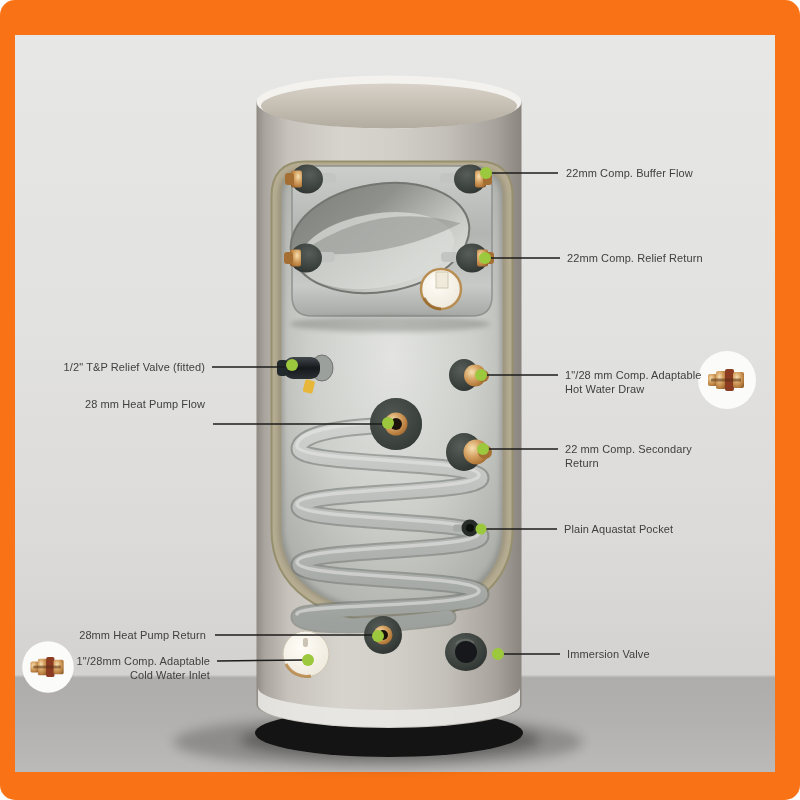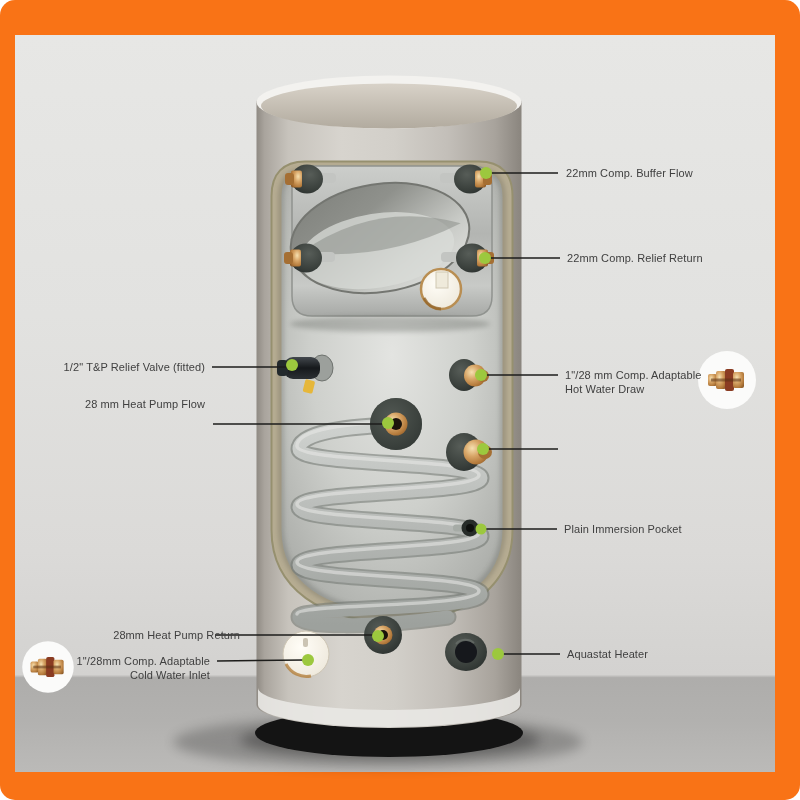--- a/index.html
+++ b/index.html
@@ -237,21 +237,23 @@
       <circle cx="388" cy="423" r="6"></circle>
       <circle cx="378" cy="636" r="6"></circle>
       <circle cx="308" cy="660" r="6"></circle>
     </g>
   </svg>
 
   <div class="callout right-col" style="left:566px;top:166px">22mm Comp. Buffer Flow</div>
   <div class="callout right-col" style="left:567px;top:251px">22mm Comp. Relief Return</div>
   <div class="callout right-col" style="left:565px;top:368px">1"/28 mm Comp. Adaptable
 Hot Water Draw</div>
-  <div class="callout right-col" style="left:564px;top:522px">Plain Immersion Pocket</div>
-  <div class="callout right-col" style="left:567px;top:647px">Aquastat Heater</div>
+  <div class="callout right-col" style="left:565px;top:442px">22 mm Comp. Secondary
+Return</div>
+  <div class="callout right-col" style="left:564px;top:522px">Plain Aquastat Pocket</div>
+  <div class="callout right-col" style="left:567px;top:647px">Immersion Valve</div>
 
   <div class="callout left-col" style="right:595px;top:360px">1/2" T&amp;P Relief Valve (fitted)</div>
   <div class="callout left-col" style="right:595px;top:397px">28 mm Heat Pump Flow</div>
-  <div class="callout left-col" style="right:560px;top:628px">28mm Heat Pump Return</div>
+  <div class="callout left-col" style="right:594px;top:628px">28mm Heat Pump Return</div>
   <div class="callout left-col" style="right:590px;top:654px">1"/28mm Comp. Adaptable
 Cold Water Inlet</div>
 </div>
 
 </body></html>

